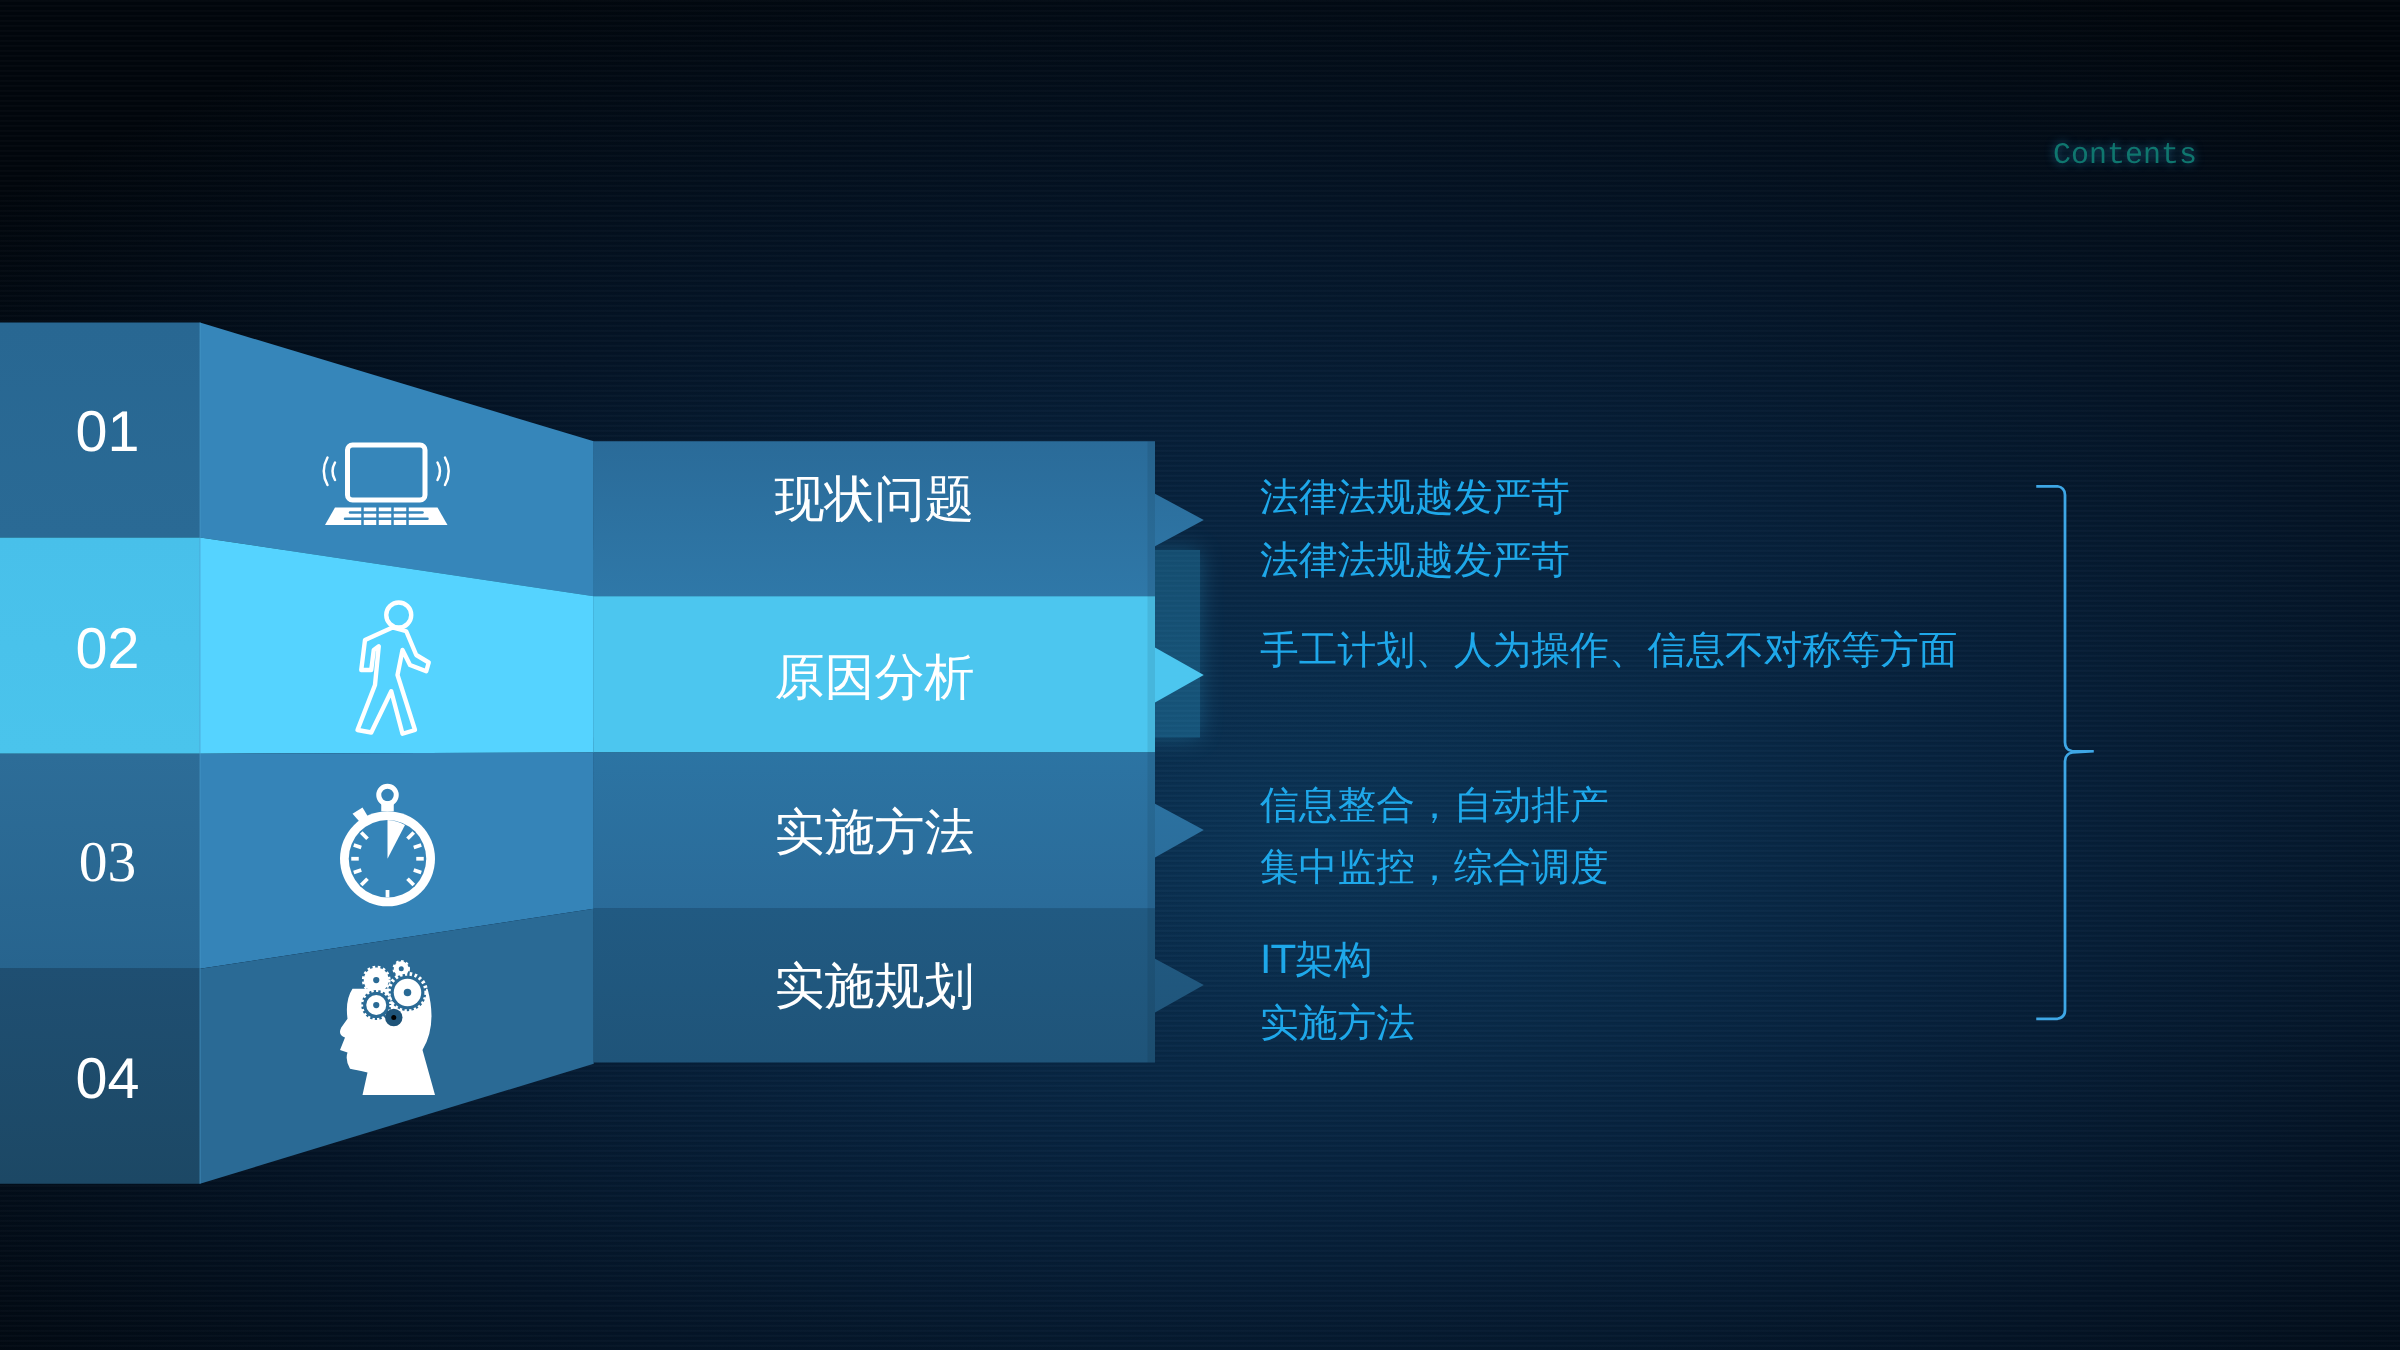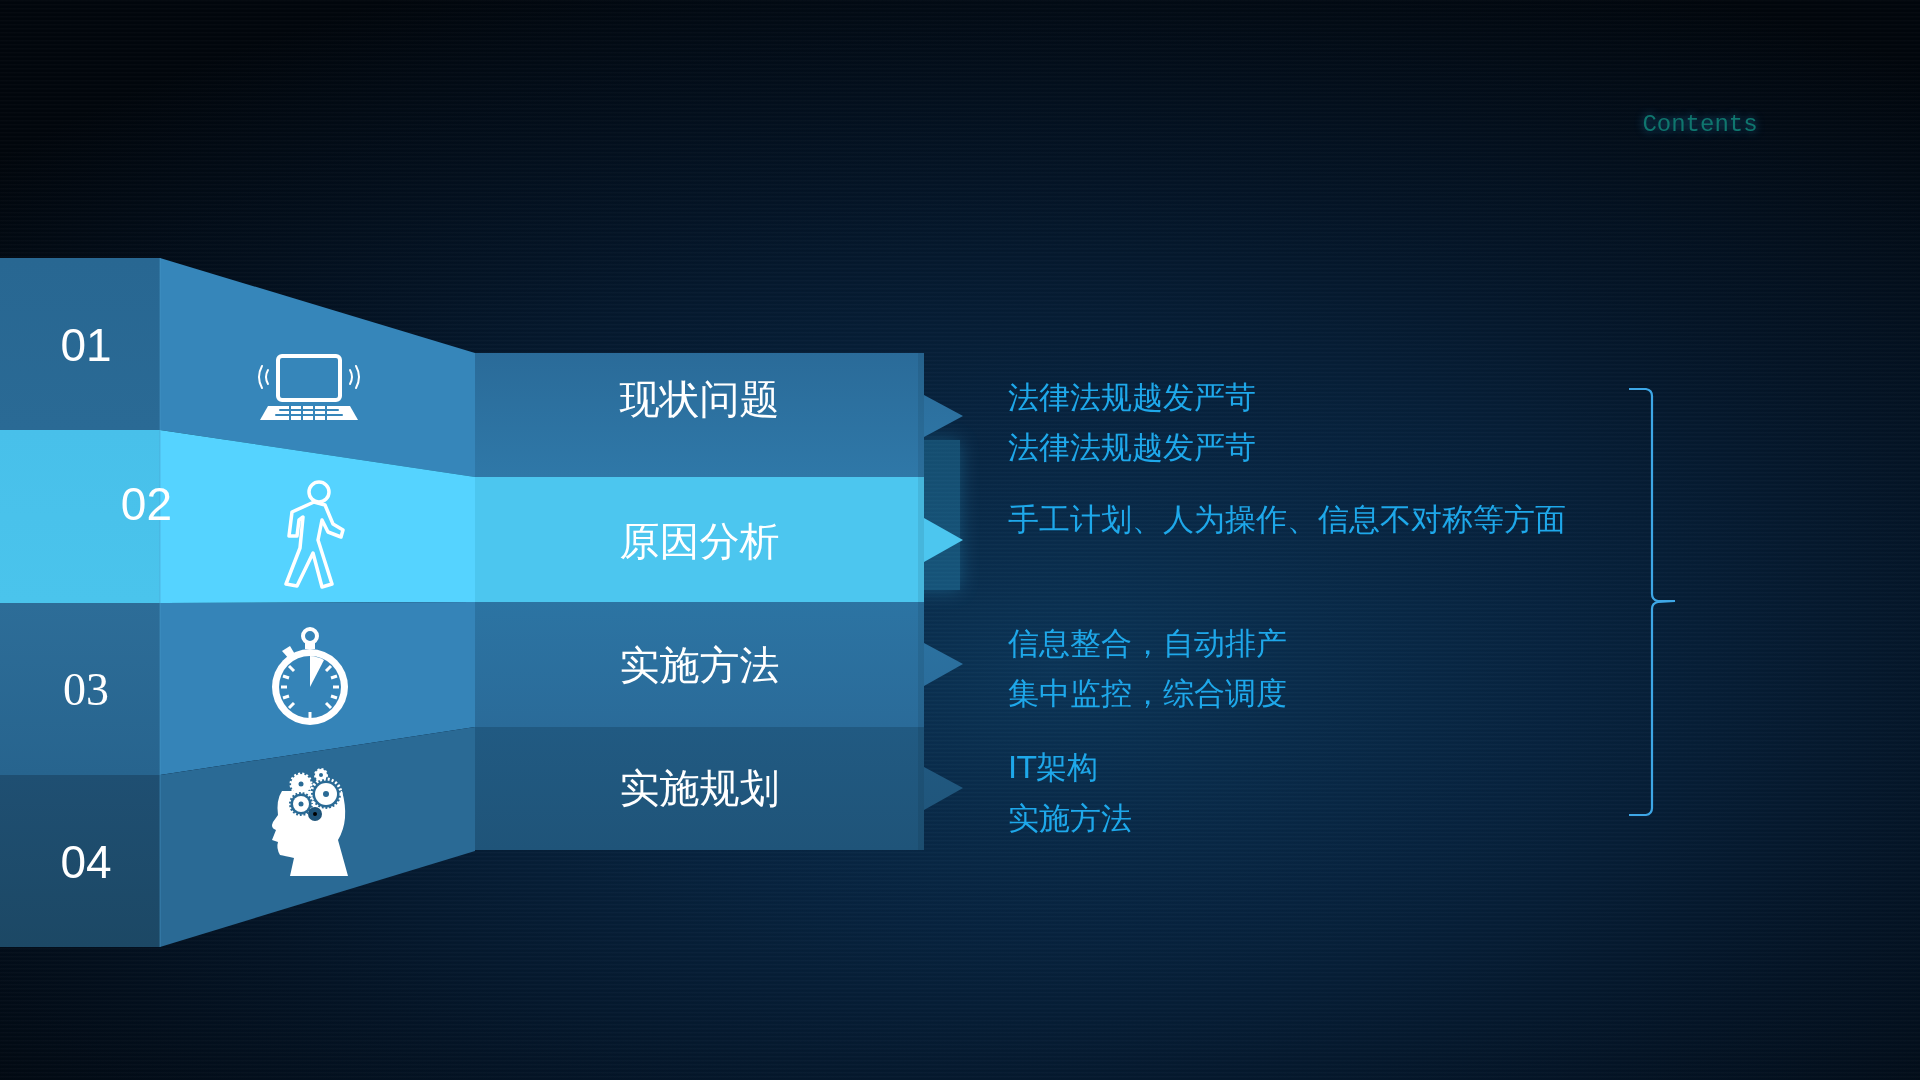--- a/index.html
+++ b/index.html
@@ -161,21 +161,21 @@
     <circle cx="301" cy="804" r="8" fill="#ffffff"></circle>
     <circle cx="301" cy="804" r="2.5" fill="#2a6a95"></circle>
     <circle cx="315" cy="814" r="7" fill="#1f5479"></circle>
     <circle cx="315" cy="814" r="2" fill="#000"></circle>
   </g>
 
   <path d="M1629 389 L1646 389 Q1652 390 1652 396 L1652 594 Q1652 600 1658 601 L1675 601 L1658 602 Q1652 603 1652 609 L1652 808 Q1652 814 1646 815 L1629 815" fill="none" stroke="#3ea7e6" stroke-width="2.2"></path>
 </svg>
 
 <div class="num" style="top:318px;">01</div>
-<div class="num" style="top:477px;text-align:right;">02</div>
+<div class="num" style="top:491px;">02</div>
 <div class="num" style="top:663px;font-family:Liberation Serif, serif;">03</div>
 <div class="num" style="top:835px;">04</div>
 
 <div class="mid-label" style="top:372px;">现状问题</div>
 <div class="mid-label" style="top:514px;">原因分析</div>
 <div class="mid-label" style="top:638px;">实施方法</div>
 <div class="mid-label" style="top:761px;">实施规划</div>
 
 <div class="desc" style="top:377px;">法律法规越发严苛</div>
 <div class="desc" style="top:427px;">法律法规越发严苛</div>

